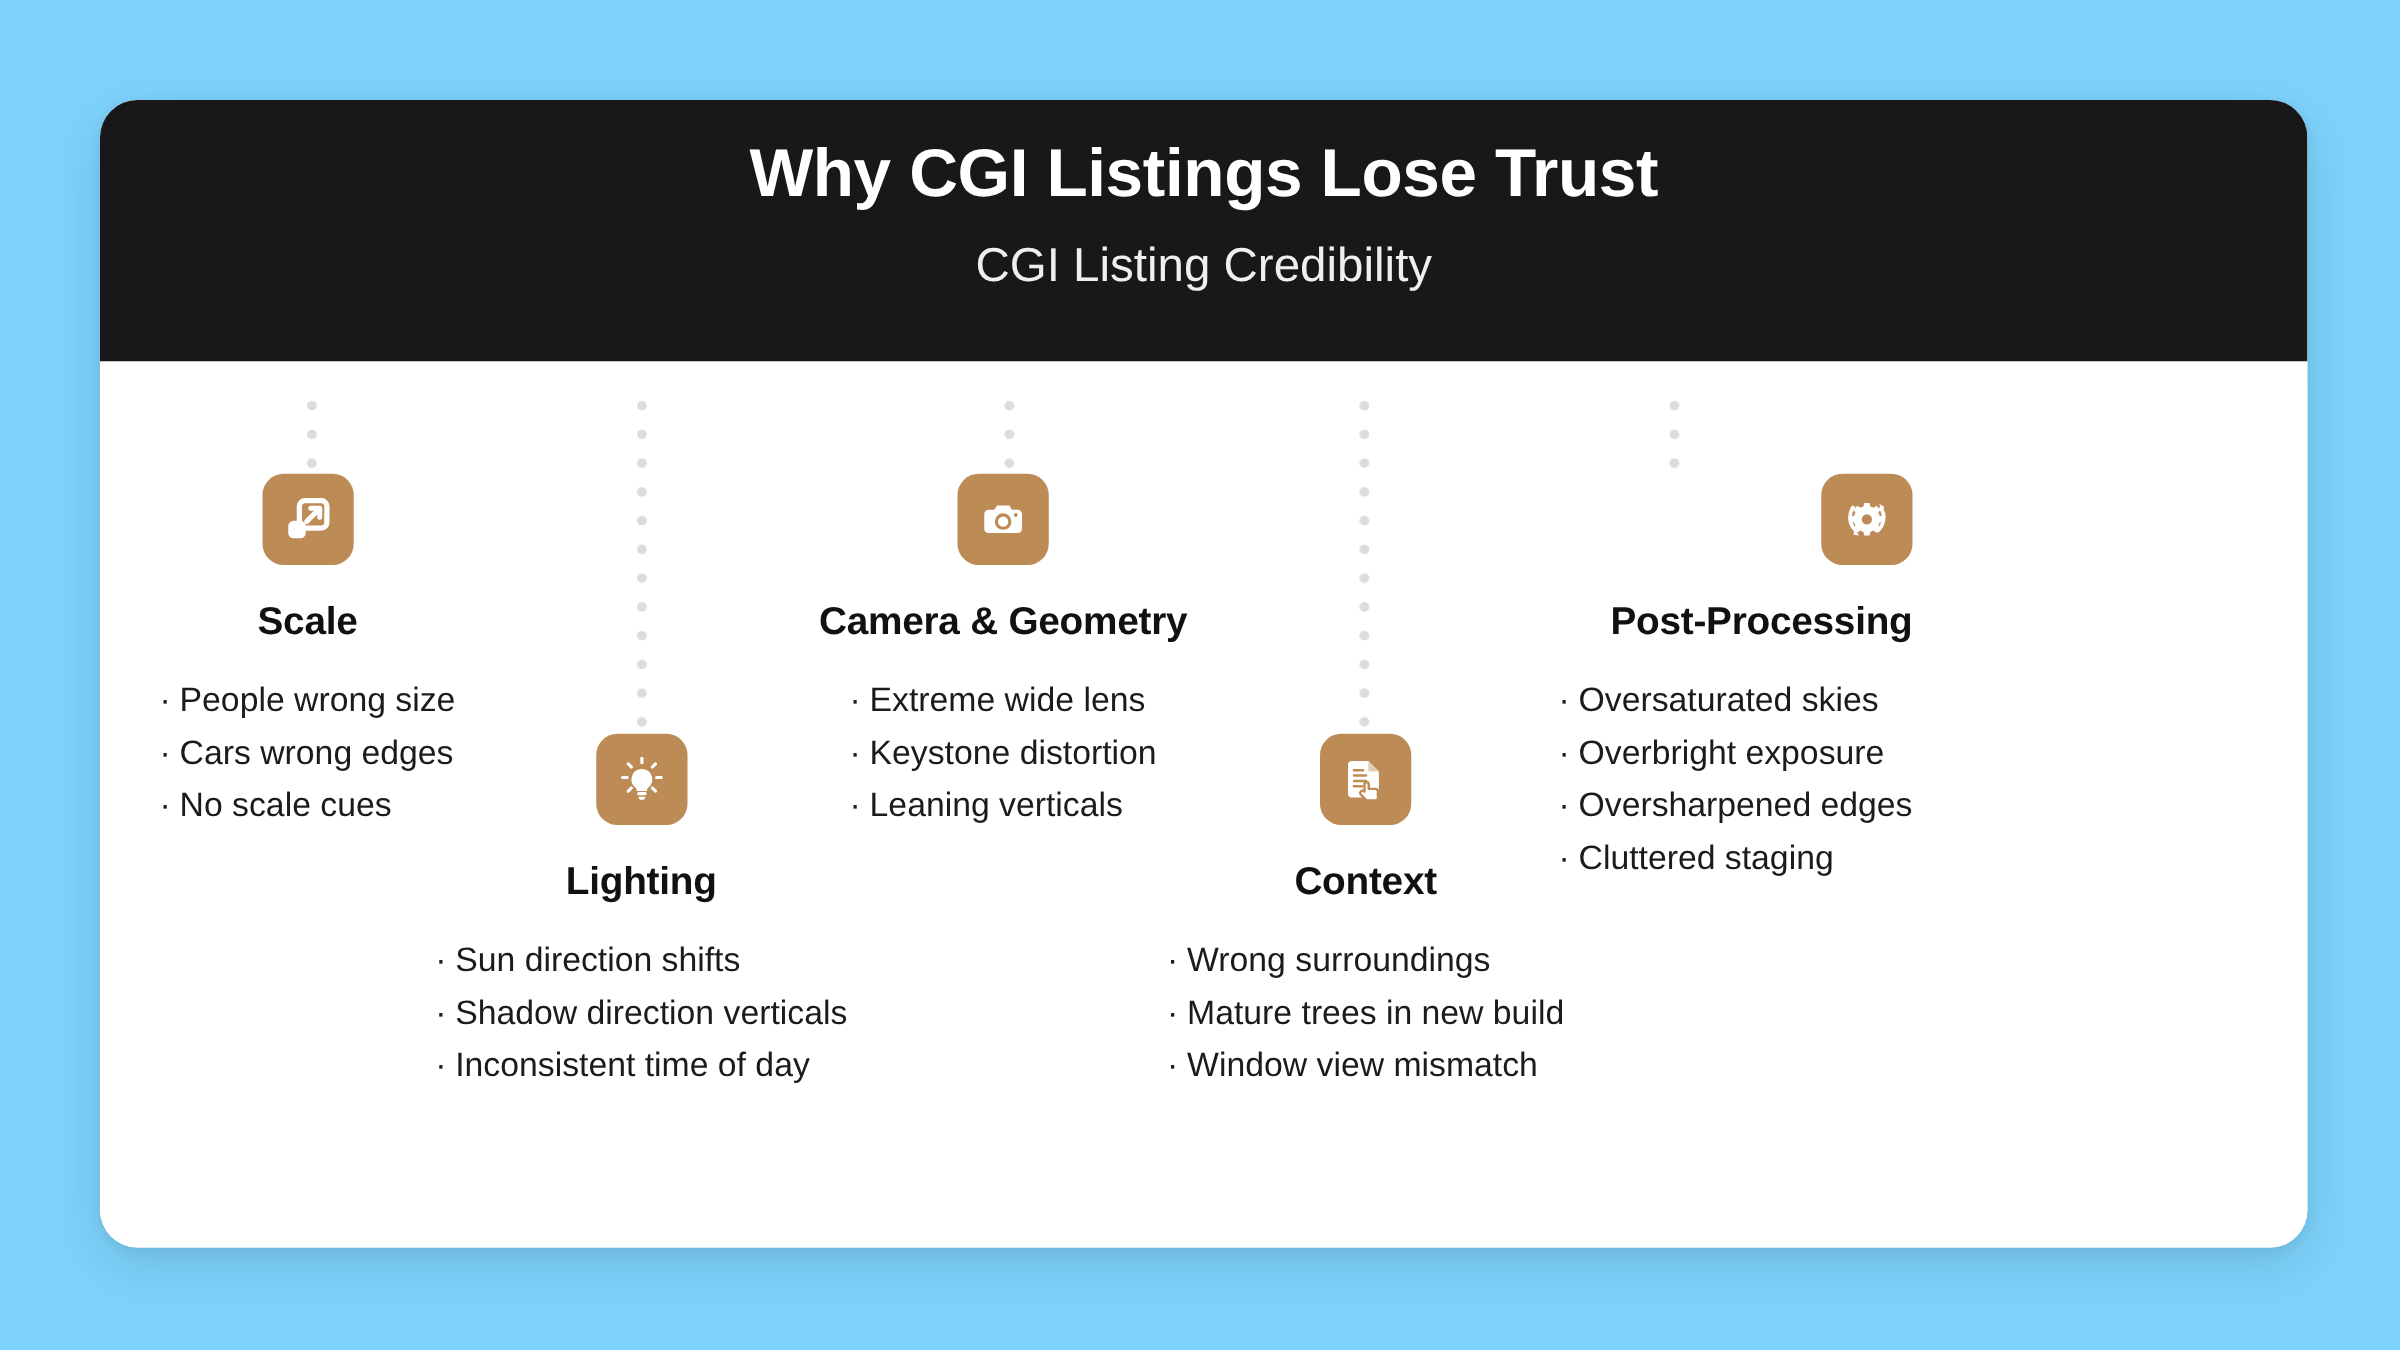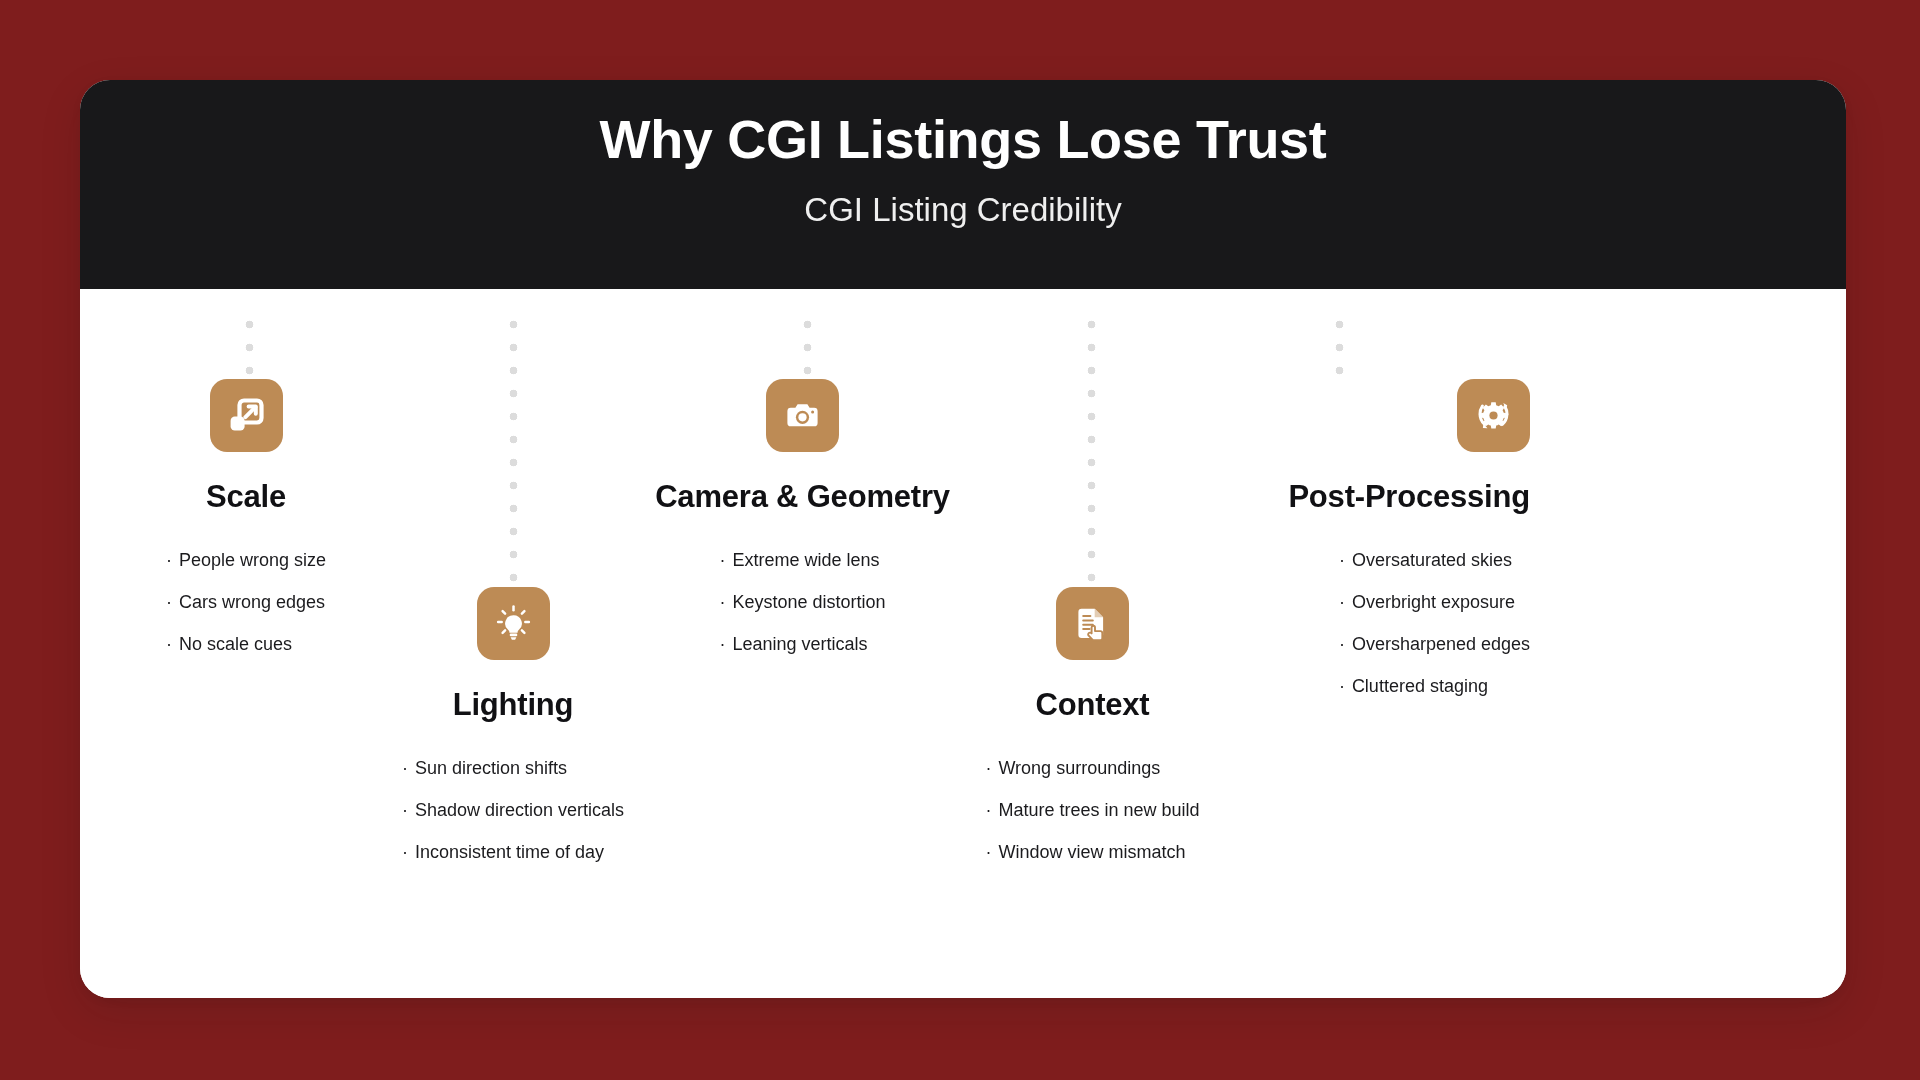--- a/index.html
+++ b/index.html
@@ -8,21 +8,21 @@
   html, body {
     width:1920px; height:1080px;
     background:#f7f7f8;
     font-family:"Liberation Sans", sans-serif;
     overflow:hidden;
   }
 
   #stage {
     position:relative;
     width:1920px; height:1080px;
-    background:#7f1d1d;
+    background:#7dd3fc;
   }
 
   
   .card {
     position:absolute;
     left:80px; top:80px;
     width:1766px; height:918px;
     background:#ffffff;
     border-radius:30px;
     box-shadow:0 14px 42px rgba(20,20,25,0.13), 0 3px 10px rgba(20,20,25,0.06);
@@ -44,21 +44,21 @@
   .card-title {
     color:#ffffff;
     font-size:54px;
     font-weight:700;
     letter-spacing:-0.3px;
     line-height:1.18;
     text-align:center;
   }
   .card-subtitle {
     color:#efefef;
-    font-size:33px;
+    font-size:38px;
     font-weight:400;
     line-height:1.3;
     margin-top:17px;
     text-align:center;
   }
 
   
   .card-body {
     position:absolute;
     left:0; top:227px;
@@ -101,21 +101,21 @@
     color:#111114;
     letter-spacing:-0.2px;
     white-space:nowrap;
     margin-top:27px;
     text-align:center;
   }
 
   .col-list {
     list-style:none;
     margin-top:24px;
-    font-size:18px;
+    font-size:27px;
     line-height:42px;
     color:#1b1b1e;
     font-weight:400;
     white-space:nowrap;
   }
   .col-list li { display:block; }
   .bullet { color:#1b1b1e; margin-right:7px; }
 </style>
 </head>
 <body>

